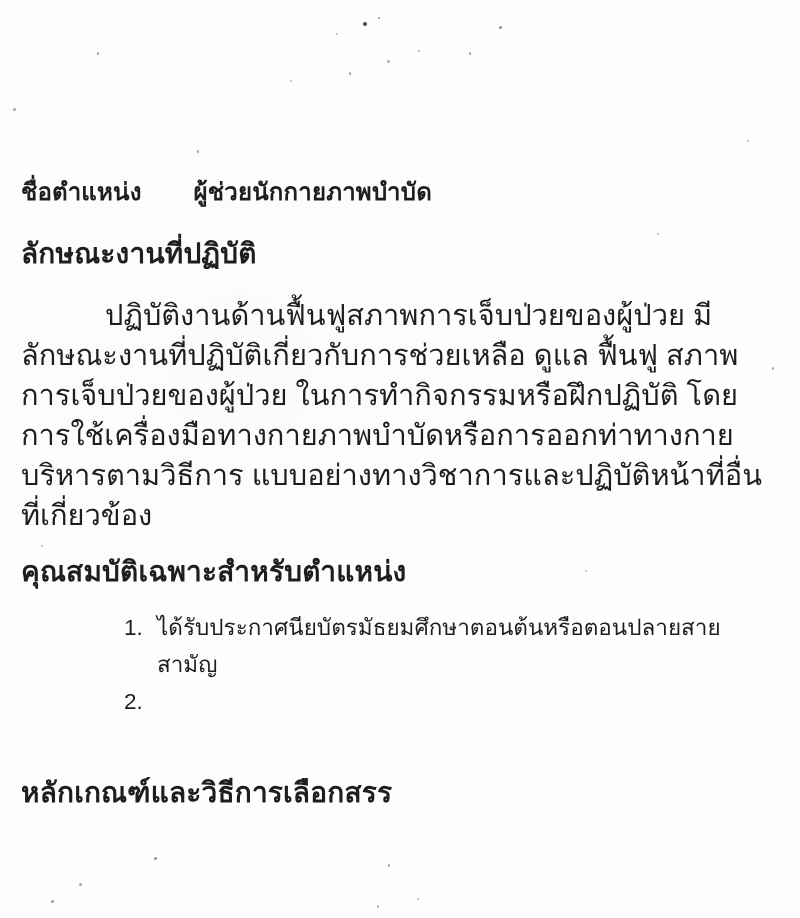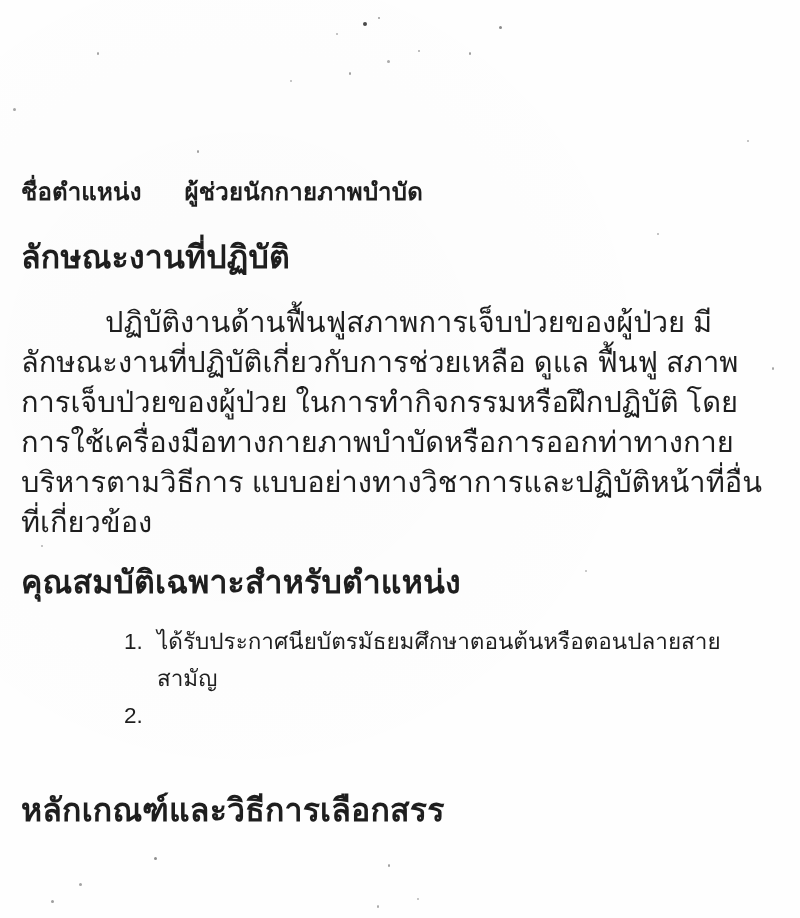--- a/index.html
+++ b/index.html
@@ -26,24 +26,24 @@
       #fefefe;
   }
   .title-row {
     padding-top: 172px;
     font-size: 24px;
     font-weight: bold;
     letter-spacing: 0.2px;
   }
   .title-row .label {
     display: inline-block;
-    margin-right: 36px;
+    margin-right: 45px;
   }
   .section-heading {
-    font-size: 32px;
+    font-size: 28px;
     font-weight: bold;
     letter-spacing: 0.2px;
   }
   .heading-duties   { margin-top: 20px; }
   .heading-quals    { margin-top: 14px; }
   .heading-criteria { margin-top: 50px; }
   .para {
     font-size: 29px;
     line-height: 40px;
     text-align: left;

